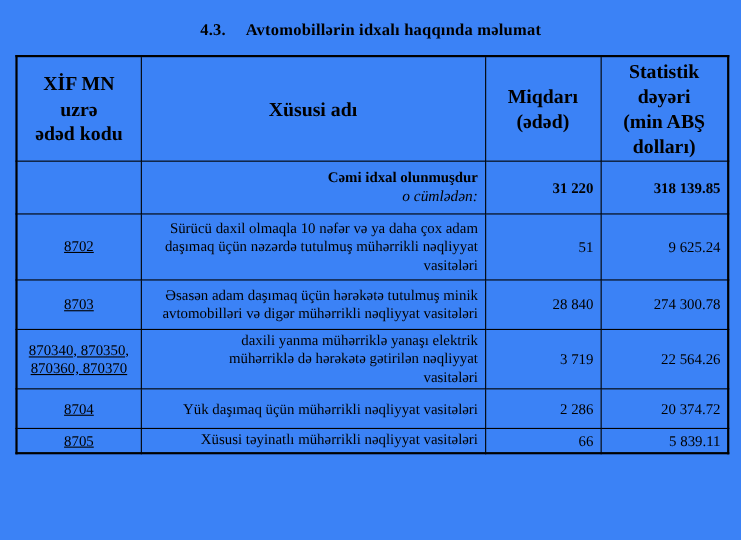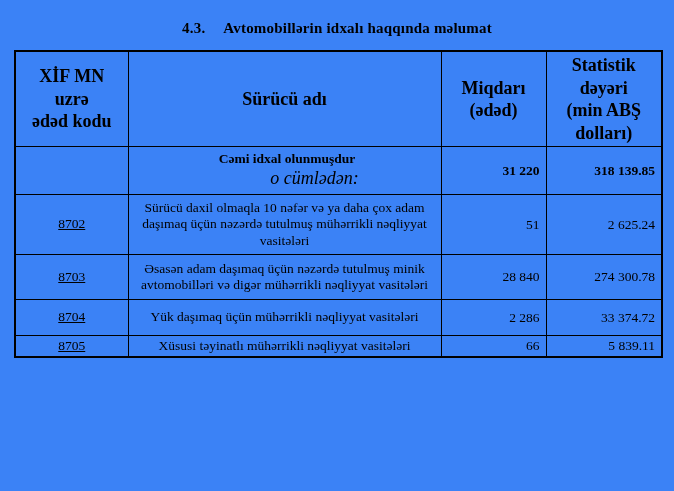--- a/index.html
+++ b/index.html
@@ -49,38 +49,38 @@
     white-space: pre-line;
     line-height: 1.25;
     font-size: 18px;
   }
   td.code {
     text-align: center;
     line-height: 1.2;
     text-decoration: underline;
   }
   td.name {
-    text-align: center;
+    text-align: right;
     padding-left: 9px;
     padding-right: 10px;
     line-height: 1.22;
   }
   td.qty, td.val {
     text-align: right;
     padding-right: 16px;
     white-space: nowrap;
   }
   tr.row-total td.name { border-top: 1px solid #000; }
   .total-name {
     font-weight: bold;
     margin-left: 5px;
   }
   .total-sub {
     font-style: italic;
-    font-size: 18px;
+    font-size: 14px;
     margin-left: 60px;
     margin-top: 1px;
   }
   tr.row-total td.qty, tr.row-total td.val { font-weight: bold; margin-left: 16px; }
   tr.row-ondan td.name { text-align: center; padding-left: 6px; }
   tr.row-indent td.name { padding-left: 32px; }
 </style>
 </head>
 <body>
 
@@ -92,21 +92,21 @@
     <colgroup>
       <col style="width:113px">
       <col style="width:313px">
       <col style="width:105px">
       <col style="width:116px">
     </colgroup>
     <thead>
       <tr style="height:70px">
         <th class="hdr">XİF MN uzrə
 ədəd kodu</th>
-        <th class="hdr">Sürücü adı</th>
+        <th class="hdr">Xüsusi adı</th>
         <th class="hdr">Miqdarı
 (ədəd)</th>
         <th class="hdr">Statistik
 dəyəri
 (min ABŞ
 dolları)</th>
       </tr>
     </thead>
     <tbody>
       <tr class="row-total" style="height:48px">
@@ -115,33 +115,39 @@
           <div class="total-name">Cəmi idxal olunmuşdur</div>
           <div class="total-sub">o cümlədən:</div>
         </td>
         <td class="qty">31 220</td>
         <td class="val">318 139.85</td>
       </tr>
       <tr style="height:60px">
         <td class="code">8702</td>
         <td class="name">Sürücü daxil olmaqla 10 nəfər və ya daha çox adam daşımaq üçün nəzərdə tutulmuş mühərrikli nəqliyyat vasitələri</td>
         <td class="qty">51</td>
-        <td class="val">2 625.24</td>
+        <td class="val">9 625.24</td>
       </tr>
       <tr style="height:45px">
         <td class="code">8703</td>
-        <td class="name">Əsasən adam daşımaq üçün nəzərdə tutulmuş minik avtomobilləri və digər mühərrikli nəqliyyat vasitələri</td>
+        <td class="name">Əsasən adam daşımaq üçün hərəkətə tutulmuş minik avtomobilləri və digər mühərrikli nəqliyyat vasitələri</td>
         <td class="qty">28 840</td>
         <td class="val">274 300.78</td>
+      </tr>
+      <tr class="row-indent" style="height:48px">
+        <td class="code">870340, 870350, 870360, 870370</td>
+        <td class="name">daxili yanma mühərriklə yanaşı elektrik mühərriklə də hərəkətə gətirilən nəqliyyat vasitələri</td>
+        <td class="qty">3 719</td>
+        <td class="val">22 564.26</td>
       </tr>
       <tr style="height:36px">
         <td class="code">8704</td>
         <td class="name">Yük daşımaq üçün mühərrikli nəqliyyat vasitələri</td>
         <td class="qty">2 286</td>
-        <td class="val">33 374.72</td>
+        <td class="val">20 374.72</td>
       </tr>
       <tr style="height:20px">
         <td class="code">8705</td>
         <td class="name">Xüsusi təyinatlı mühərrikli nəqliyyat vasitələri</td>
         <td class="qty">66</td>
         <td class="val">5 839.11</td>
       </tr>
     </tbody>
   </table>
 </div>

